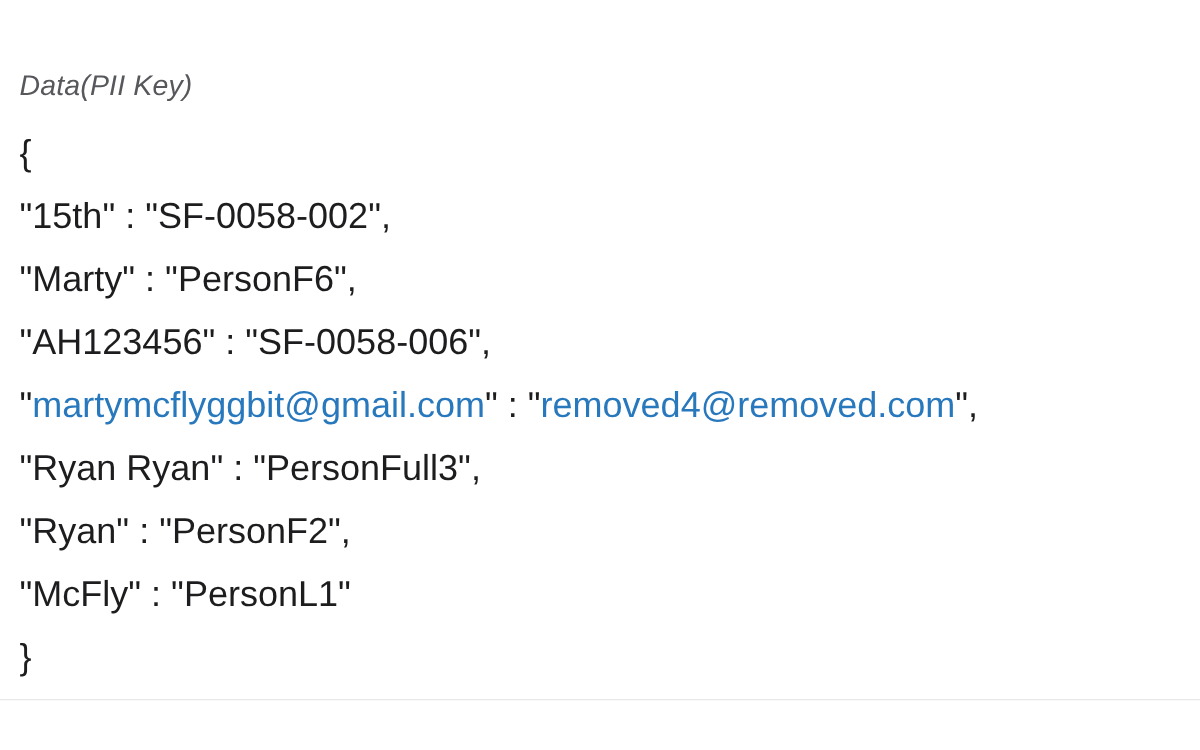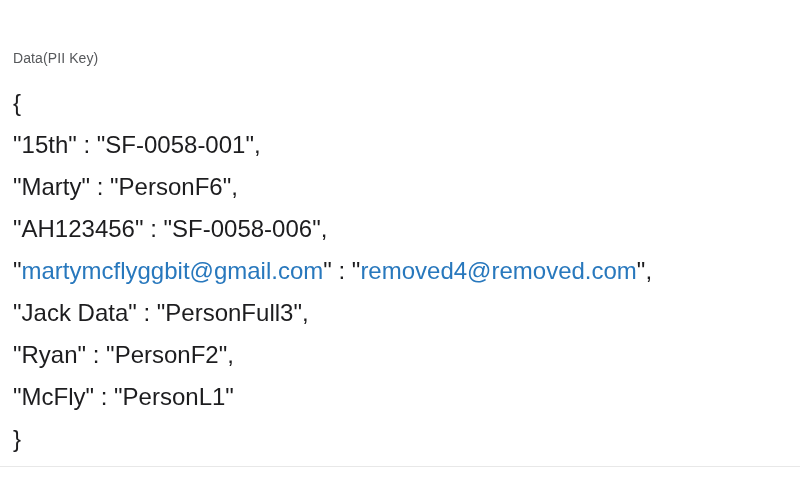--- a/index.html
+++ b/index.html
@@ -8,24 +8,25 @@
     height: 500px;
     background: var(--background, #ffffff);
     font-family: "Liberation Sans", "DejaVu Sans", sans-serif;
     overflow: hidden;
     position: relative;
   }
   .panel {
     padding: 46px 16px 0 13px;
   }
   .panel-label {
-    font-size: 14px;
+    font-size: 19px;
     line-height: 24px;
     color: var(--label, #56585b);
     letter-spacing: 0.1px;
+    font-style: italic;
   }
   .json-view {
     margin-top: 12px;
     font-size: 24px;
     line-height: 42px;
     color: var(--text, #1d1d1f);
     white-space: nowrap;
   }
   .line { display: block; }
   .link {
@@ -52,29 +53,29 @@
 </style>
 </head>
 <body>
 
 <div class="panel">
   <div class="panel-label">Data(PII Key)</div>
 
   <div class="json-view">
     <div class="line">{</div>
 
-    <div class="line"><span>"</span><span class="k">15th</span><span>"</span><span> : </span><span>"</span><span class="v">SF-0058-001</span><span>"</span><span>,</span></div>
+    <div class="line"><span>"</span><span class="k">15th</span><span>"</span><span> : </span><span>"</span><span class="v">SF-0058-002</span><span>"</span><span>,</span></div>
 
     <div class="line"><span>"</span><span class="k">Marty</span><span>"</span><span> : </span><span>"</span><span class="v">PersonF6</span><span>"</span><span>,</span></div>
 
     <div class="line"><span>"</span><span class="k">AH123456</span><span>"</span><span> : </span><span>"</span><span class="v">SF-0058-006</span><span>"</span><span>,</span></div>
 
     <div class="line"><span>"</span><span class="k link">martymcflyggbit@gmail.com</span><span>"</span><span> : </span><span>"</span><span class="v link">removed4@removed.com</span><span>"</span><span>,</span></div>
 
-    <div class="line"><span>"</span><span class="k">Jack Data</span><span>"</span><span> : </span><span>"</span><span class="v">PersonFull3</span><span>"</span><span>,</span></div>
+    <div class="line"><span>"</span><span class="k">Ryan Ryan</span><span>"</span><span> : </span><span>"</span><span class="v">PersonFull3</span><span>"</span><span>,</span></div>
 
     <div class="line"><span>"</span><span class="k">Ryan</span><span>"</span><span> : </span><span>"</span><span class="v">PersonF2</span><span>"</span><span>,</span></div>
 
     <div class="line"><span>"</span><span class="k">McFly</span><span>"</span><span> : </span><span>"</span><span class="v">PersonL1</span><span>"</span><span></span></div>
 
     <div class="line">}</div>
   </div>
 </div>
 
 <div class="divider"></div>

